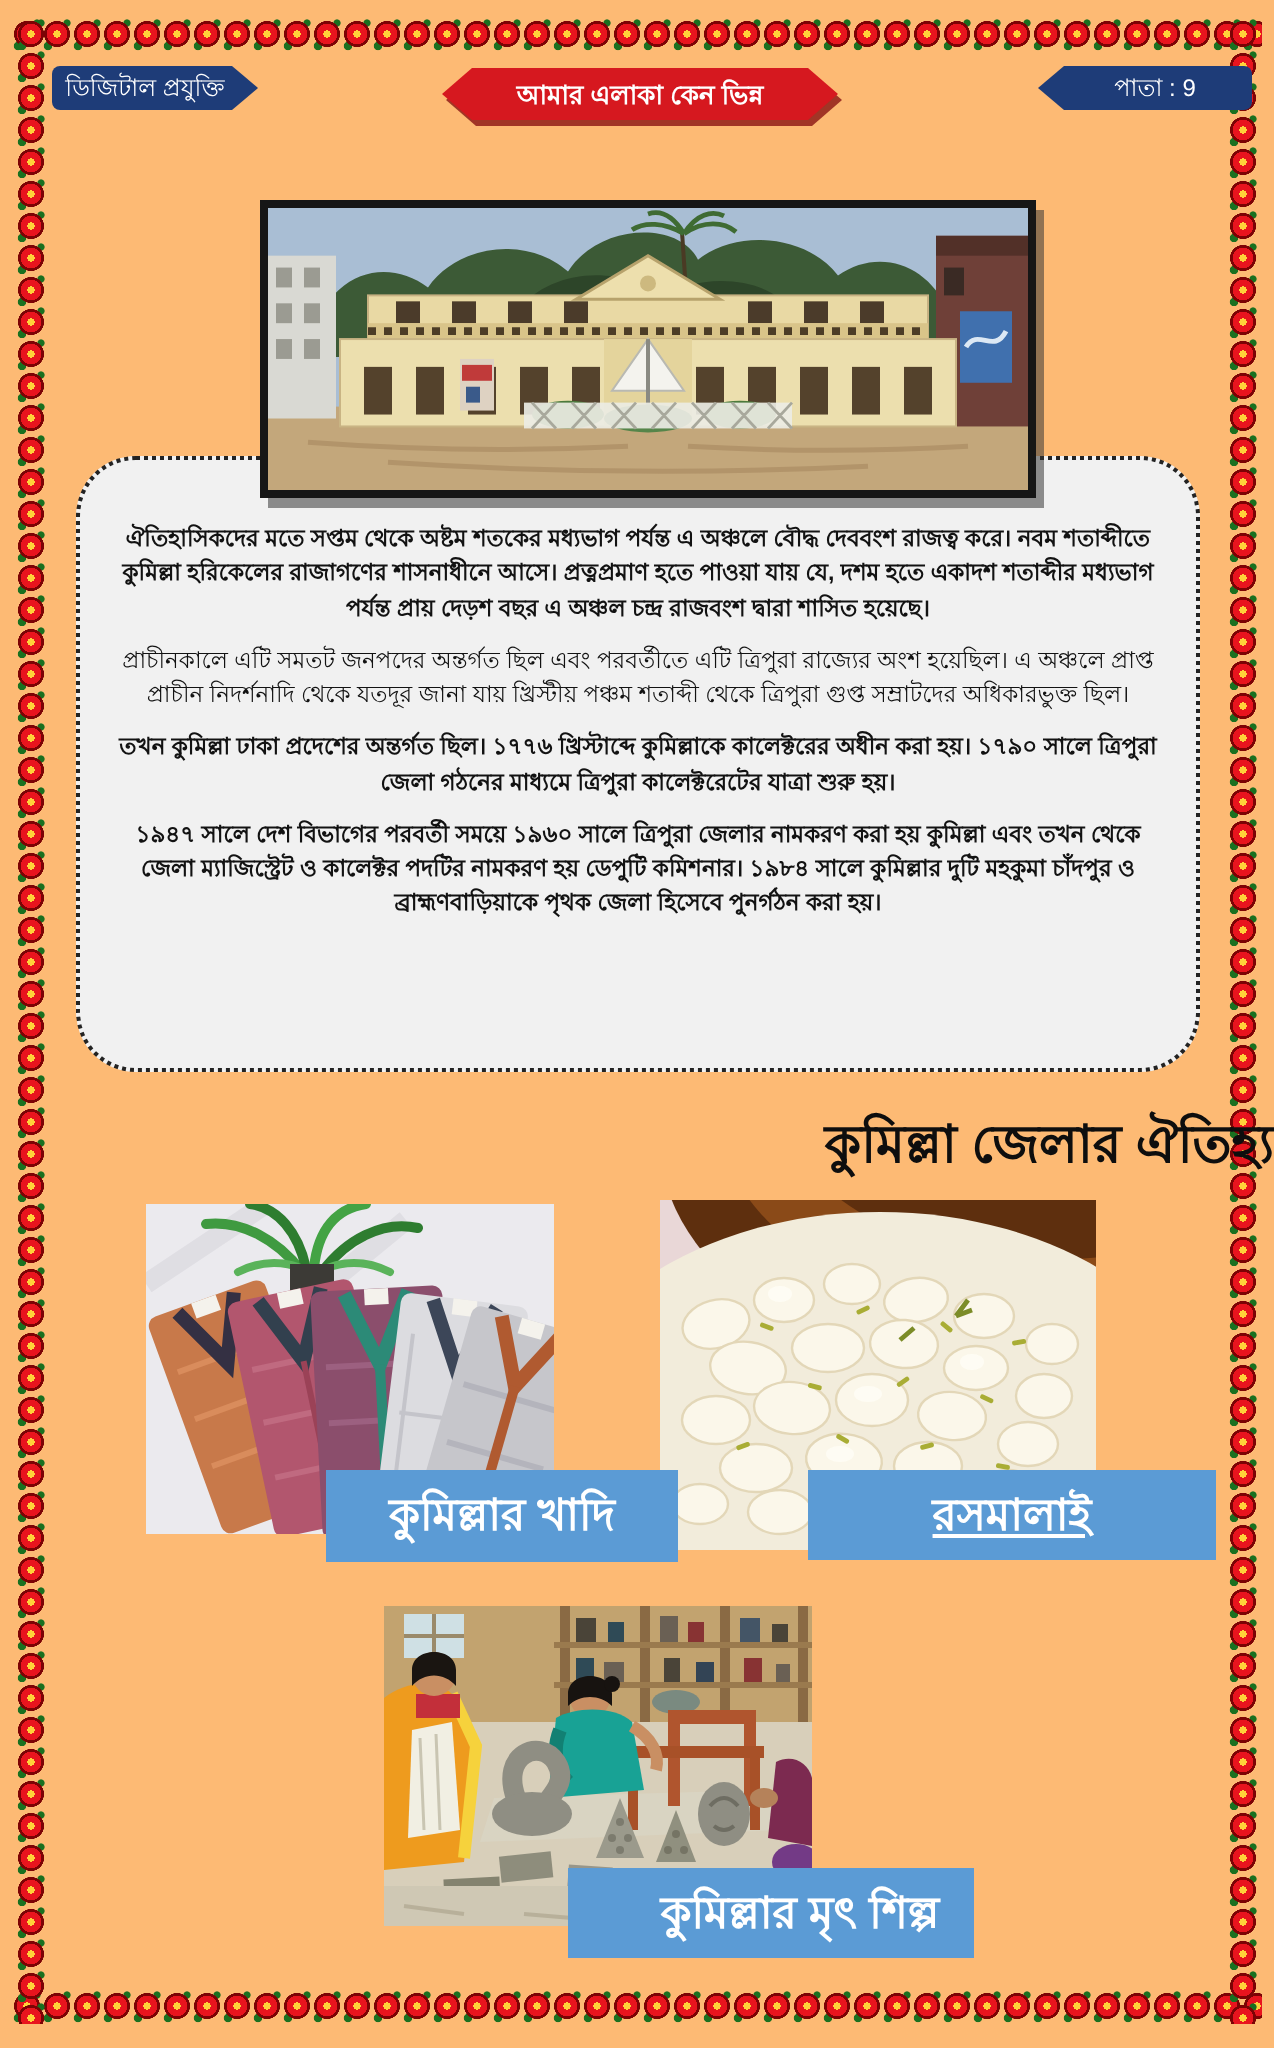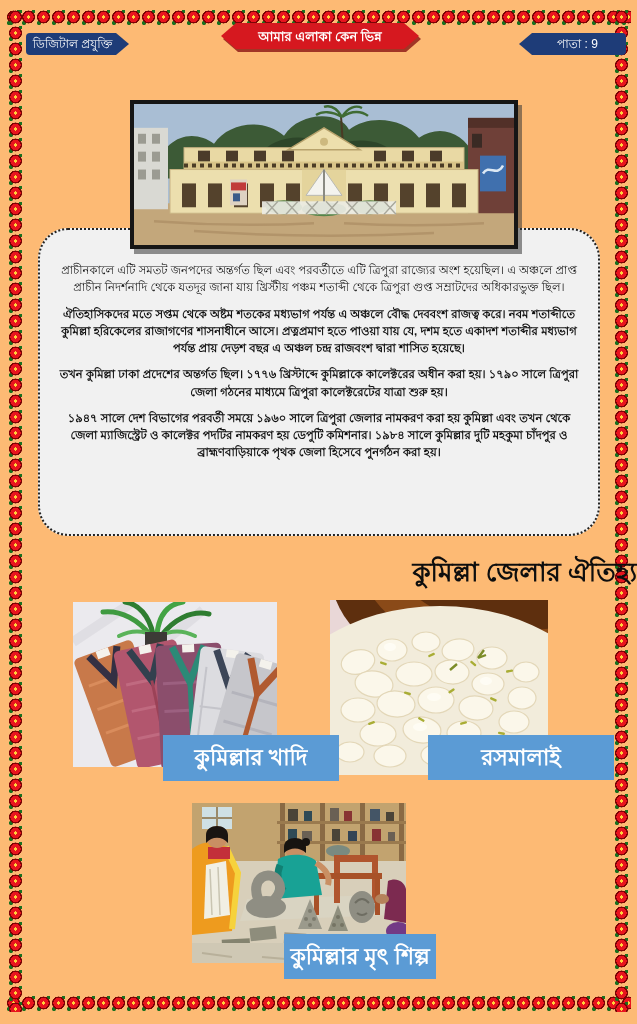--- a/index.html
+++ b/index.html
@@ -18,21 +18,21 @@
   .b-left{left:8px;top:9px;width:15px;height:1003px;background-size:15px 16px;}
   .b-right{left:614px;top:9px;width:15px;height:1003px;background-size:15px 16px;}
 
   
   .badge{position:absolute;top:33px;height:22px;background:#1e3c78;color:#fff;
          font-size:12px;display:flex;align-items:center;justify-content:center;line-height:1;}
   .badge-left{left:26px;width:93px;padding-right:10px;border-radius:4px 0 0 4px;
       clip-path:polygon(0 0,calc(100% - 13px) 0,100% 50%,calc(100% - 13px) 100%,0 100%);}
   .badge-right{left:519px;width:97px;padding-left:10px;border-radius:0 4px 4px 0;
       clip-path:polygon(13px 0,100% 0,100% 100%,13px 100%,0 50%);}
-  .banner-wrap{position:absolute;left:221px;top:23px;filter:drop-shadow(2px 3px 0 rgba(130,8,12,.75));}
+  .banner-wrap{position:absolute;left:221px;top:34px;filter:drop-shadow(2px 3px 0 rgba(130,8,12,.75));}
   .banner{width:198px;height:26px;background:#d6181f;color:#fff;font-weight:bold;font-size:13px;
       display:flex;align-items:center;justify-content:center;line-height:1;
       clip-path:polygon(0 50%,15px 0,calc(100% - 15px) 0,100% 50%,calc(100% - 15px) 100%,15px 100%);}
 
   .page-title{position:absolute;top:58px;left:0;width:100%;margin:0;text-align:center;
       font-size:29px;font-weight:800;color:#0e0e0e;}
 
   
   .hero{position:absolute;left:130px;top:100px;width:380px;height:141px;margin:0;z-index:3;
       border:4px solid #161616;box-shadow:4px 5px 0 rgba(55,55,55,.55);background:#a9bed4;}
@@ -49,22 +49,22 @@
       font-size:26px;font-weight:800;color:#0e0e0e;}
 
   
   .photo{position:absolute;margin:0;background:#ddd;}
   .photo-khadi{left:73px;top:602px;width:204px;height:165px;}
   .photo-rosmalai{left:330px;top:600px;width:218px;height:175px;}
   .photo-pottery{left:192px;top:803px;width:214px;height:160px;}
   .photo-label{position:absolute;z-index:4;background:#5b9bd5;color:#ffffff;font-weight:bold;
       font-size:22px;display:flex;align-items:center;justify-content:center;line-height:1;margin-left:48px;}
   .label-khadi{left:115px;top:735px;width:176px;height:46px;}
-  .label-rosmalai{left:380px;top:735px;width:186px;height:45px;}
-  .label-pottery{left:236px;top:934px;width:152px;height:45px;}
+  .label-rosmalai{left:356px;top:735px;width:204px;height:45px;text-decoration:underline;}
+  .label-pottery{left:236px;top:934px;width:174px;height:45px;padding-left:29px;}
 </style>
 </head>
 <body>
 
 <div class="page">
 
   <div class="flower b-top"></div>
   <div class="flower b-bottom"></div>
   <div class="flower b-left"></div>
   <div class="flower b-right"></div>
@@ -134,22 +134,22 @@
       <ellipse cx="150" cy="104" rx="18" ry="7" fill="#4c7a3c"></ellipse>
       <ellipse cx="190" cy="106" rx="22" ry="7" fill="#56854a"></ellipse>
       <ellipse cx="236" cy="104" rx="18" ry="7" fill="#4c7a3c"></ellipse>
       <rect x="128" y="98" width="134" height="13" fill="#ecece4" opacity="0.92"></rect>
       <path d="M132,98 l12,13 m0,-13 l-12,13 M152,98 l12,13 m0,-13 l-12,13 M172,98 l12,13 m0,-13 l-12,13 M192,98 l12,13 m0,-13 l-12,13 M212,98 l12,13 m0,-13 l-12,13 M232,98 l12,13 m0,-13 l-12,13 M250,98 l12,13 m0,-13 l-12,13" stroke="#a8a89c" stroke-width="1.4" fill="none"></path>
       <path d="M20,118 q80,6 160,2 M60,128 q120,8 240,2 M210,120 q70,4 140,0" stroke="#b2946a" stroke-width="2.5" fill="none"></path>
     </svg>
   </figure>
 
   <section class="panel">
+    <p class="para bold">ঐতিহাসিকদের মতে সপ্তম থেকে অষ্টম শতকের মধ্যভাগ পর্যন্ত এ অঞ্চলে বৌদ্ধ দেববংশ রাজত্ব করে। নবম শতাব্দীতে কুমিল্লা হরিকেলের রাজাগণের শাসনাধীনে আসে। প্রত্নপ্রমাণ হতে পাওয়া যায় যে, দশম হতে একাদশ শতাব্দীর মধ্যভাগ পর্যন্ত প্রায় দেড়শ বছর এ অঞ্চল চন্দ্র রাজবংশ দ্বারা শাসিত হয়েছে।</p>
     <p class="para regular">প্রাচীনকালে এটি সমতট জনপদের অন্তর্গত ছিল এবং পরবর্তীতে এটি ত্রিপুরা রাজ্যের অংশ হয়েছিল। এ অঞ্চলে প্রাপ্ত প্রাচীন নিদর্শনাদি থেকে যতদূর জানা যায় খ্রিস্টীয় পঞ্চম শতাব্দী থেকে ত্রিপুরা গুপ্ত সম্রাটদের অধিকারভুক্ত ছিল।</p>
-    <p class="para bold">ঐতিহাসিকদের মতে সপ্তম থেকে অষ্টম শতকের মধ্যভাগ পর্যন্ত এ অঞ্চলে বৌদ্ধ দেববংশ রাজত্ব করে। নবম শতাব্দীতে কুমিল্লা হরিকেলের রাজাগণের শাসনাধীনে আসে। প্রত্নপ্রমাণ হতে পাওয়া যায় যে, দশম হতে একাদশ শতাব্দীর মধ্যভাগ পর্যন্ত প্রায় দেড়শ বছর এ অঞ্চল চন্দ্র রাজবংশ দ্বারা শাসিত হয়েছে।</p>
     <p class="para bold">তখন কুমিল্লা ঢাকা প্রদেশের অন্তর্গত ছিল। ১৭৭৬ খ্রিস্টাব্দে কুমিল্লাকে কালেক্টরের অধীন করা হয়। ১৭৯০ সালে ত্রিপুরা জেলা গঠনের মাধ্যমে ত্রিপুরা কালেক্টরেটের যাত্রা শুরু হয়।</p>
     <p class="para bold">১৯৪৭ সালে দেশ বিভাগের পরবর্তী সময়ে ১৯৬০ সালে ত্রিপুরা জেলার নামকরণ করা হয় কুমিল্লা এবং তখন থেকে জেলা ম্যাজিস্ট্রেট ও কালেক্টর পদটির নামকরণ হয় ডেপুটি কমিশনার। ১৯৮৪ সালে কুমিল্লার দুটি মহকুমা চাঁদপুর ও ব্রাহ্মণবাড়িয়াকে পৃথক জেলা হিসেবে পুনর্গঠন করা হয়।</p>
   </section>
 
   <h2 class="heritage-title">কুমিল্লা জেলার ঐতিহ্য</h2>
 
   <figure class="photo photo-khadi">
     <svg viewBox="0 0 204 165" preserveAspectRatio="none">
       <rect width="204" height="165" fill="#ebeaee"></rect>
       <path d="M0,40 L60,0 M30,90 L130,8 M140,160 L204,110" stroke="#dddce1" stroke-width="10" opacity="0.8"></path>

